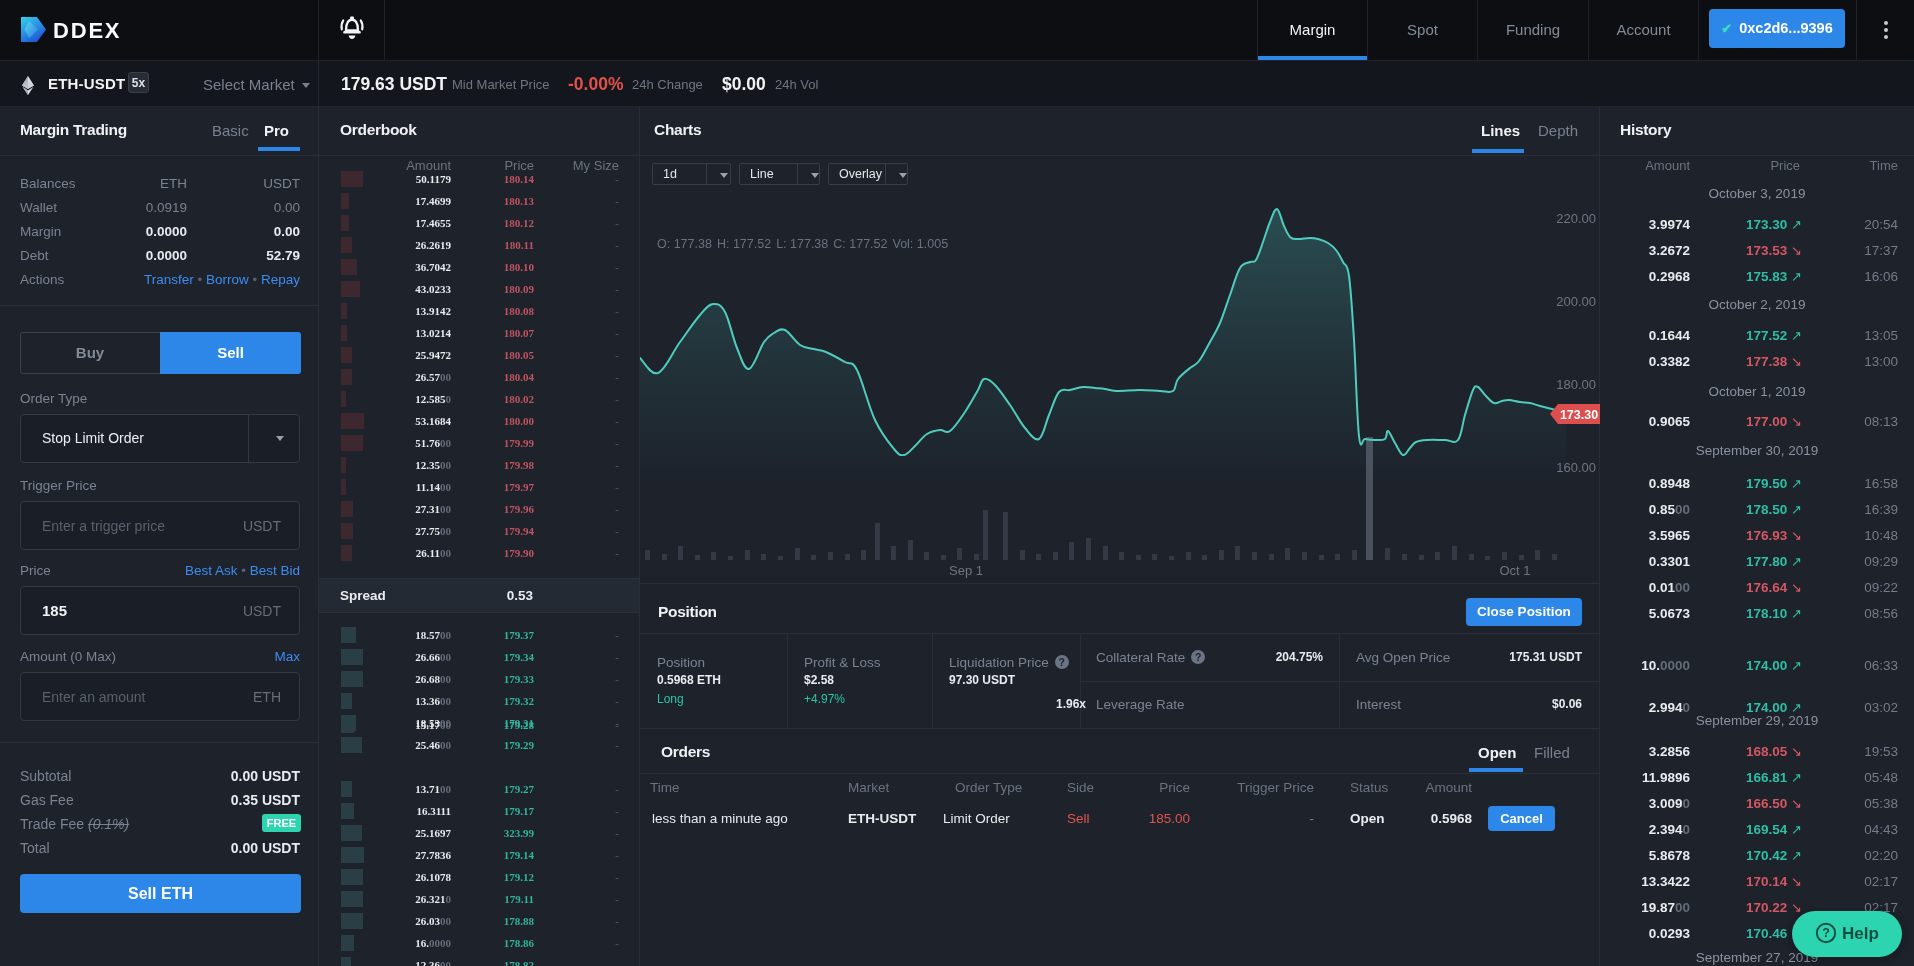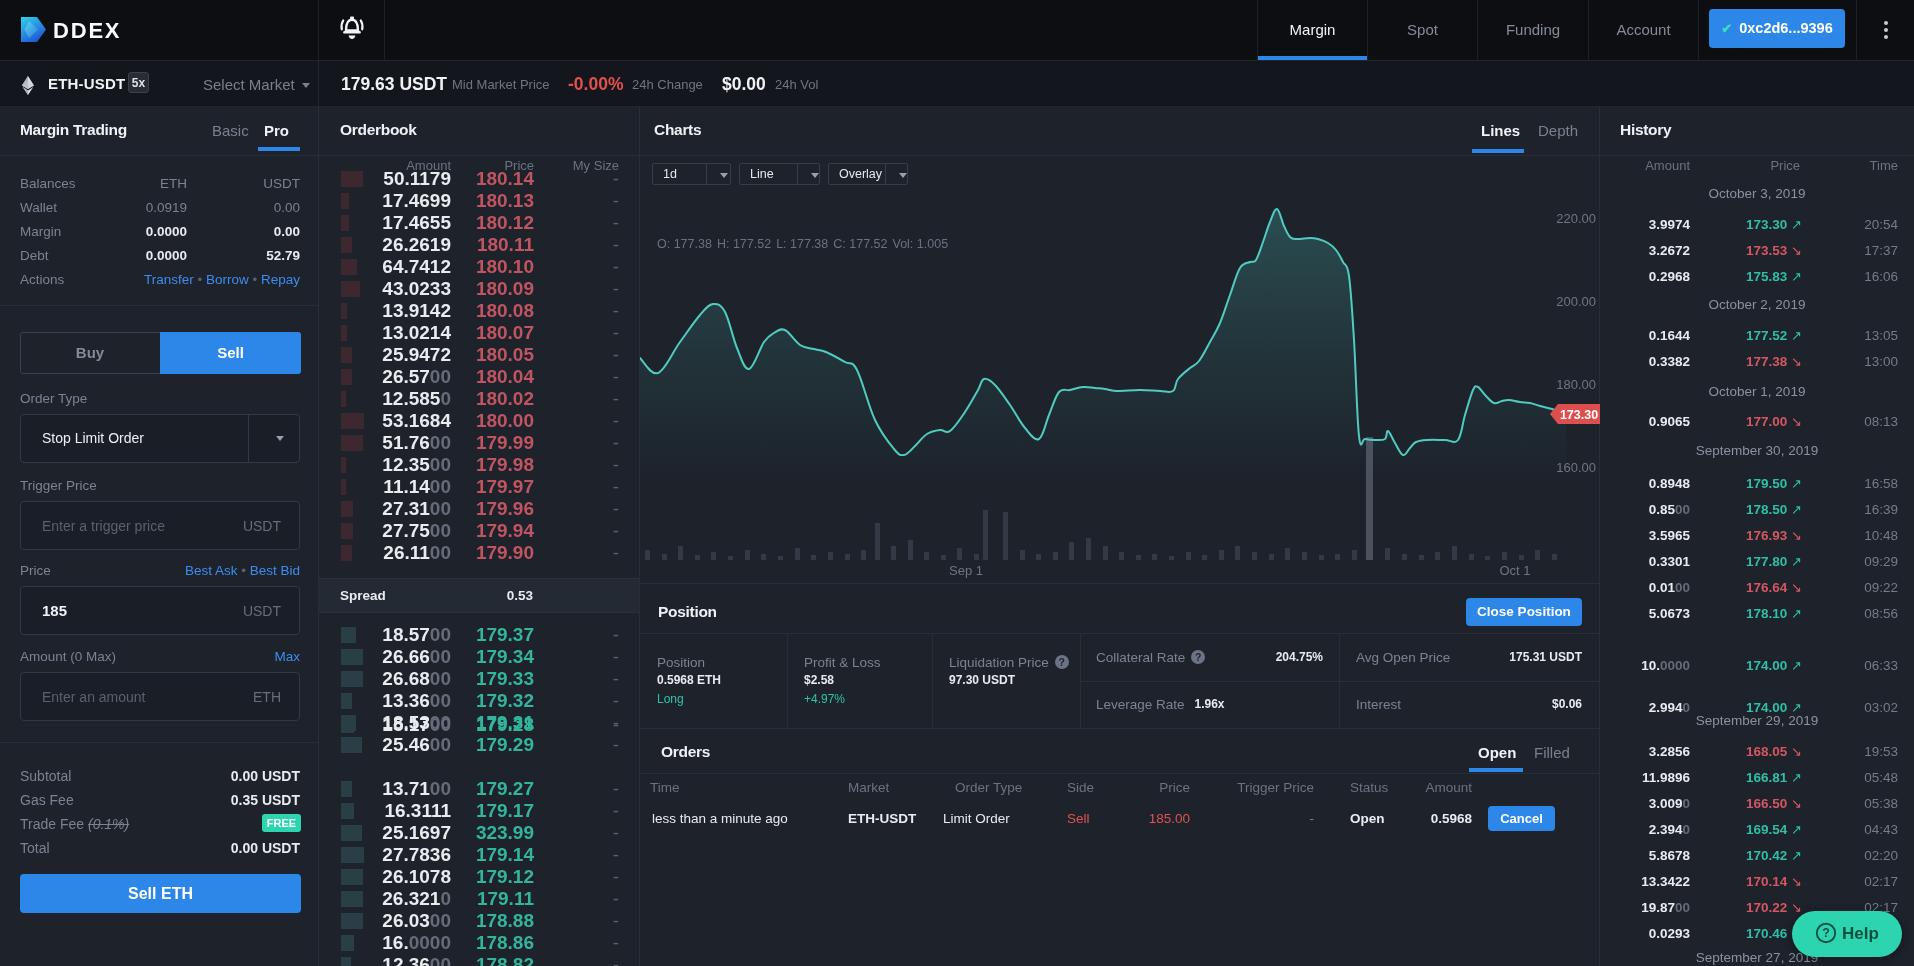--- a/index.html
+++ b/index.html
@@ -50,21 +50,21 @@
 .inp { position:absolute; left:20px; width:280px; height:49px; border:1px solid #323945;
   border-radius:4px; background:#1a1e26; }
 .inp .ph { position:absolute; left:21px; top:16px; font-size:14px; color:#59616e; }
 .inp .cur { position:absolute; right:18px; top:16px; font-size:14px; color:#666e7b; }
 .flab { position:absolute; left:20px; font-size:13.5px; color:#7b8392; }
 .sumr { position:absolute; left:20px; right:1614px; font-size:14px; color:#7b8392; }
 .sumr b { float:right; color:#e9ebef; font-weight:bold; }
 
 
 .obh { position:absolute; font-size:13px; color:#6b7380; }
-.obr { position:absolute; left:318px; width:322px; height:22px; line-height:22px; font-size:19px; }
+.obr { position:absolute; left:318px; width:322px; height:22px; line-height:22px; font-size:11px;font-family:Liberation Serif, serif; }
 .obr i { position:absolute; left:23px; top:3px; height:16px; }
 .askbar { background:#3d2830; }
 .bidbar { background:#2a3f45; }
 .oba { position:absolute; right:189px; color:#e9ebef; font-weight:bold; }
 .obp { position:absolute; right:106px; font-weight:bold; }
 .askp { color:#c05561; }
 .bidp { color:#33b49d; }
 .obd { position:absolute; right:21px; color:#58606d; }
 
 
@@ -267,21 +267,21 @@
     <b class="obd">-</b>
   </div>
 <div class="obr" style="top:234px">
     <i class="askbar" style="width:11px"></i>
     <b class="oba">26.2619</b>
     <b class="obp askp">180.11</b>
     <b class="obd">-</b>
   </div>
 <div class="obr" style="top:256px">
     <i class="askbar" style="width:16px"></i>
-    <b class="oba">64.7412</b>
+    <b class="oba">36.7042</b>
     <b class="obp askp">180.10</b>
     <b class="obd">-</b>
   </div>
 <div class="obr" style="top:278px">
     <i class="askbar" style="width:19px"></i>
     <b class="oba">43.0233</b>
     <b class="obp askp">180.09</b>
     <b class="obd">-</b>
   </div>
 <div class="obr" style="top:300px">
@@ -580,21 +580,21 @@
 <div class="cell-lab" style="left:804px;top:655px">Profit &amp; Loss</div>
 <div class="cell-val" style="left:804px;top:673px">$2.58</div>
 <div class="cell-val tealtx" style="left:804px;top:692px">+4.97%</div>
 
 <div class="cell-lab" style="left:949px;top:655px">Liquidation Price<i class="qm">?</i></div>
 <div class="cell-val" style="left:949px;top:673px">97.30 USDT</div>
 
 <div class="cell-lab" style="left:1096px;top:650px">Collateral Rate<i class="qm">?</i></div>
 <div class="cell-val" style="left:1096px;top:650px;width:227px;text-align:right">204.75%</div>
 <div class="cell-lab" style="left:1096px;top:697px">Leverage Rate</div>
-<div class="cell-val" style="left:1096px;top:697px;width:227px;text-align:center">1.96x</div>
+<div class="cell-val" style="left:1056px;top:697px;width:227px;text-align:left">1.96x</div>
 
 <div class="cell-lab" style="left:1356px;top:650px">Avg Open Price</div>
 <div class="cell-val" style="left:1356px;top:650px;width:226px;text-align:right">175.31 USDT</div>
 <div class="cell-lab" style="left:1356px;top:697px">Interest</div>
 <div class="cell-val" style="left:1356px;top:697px;width:226px;text-align:right">$0.06</div>
 
 <div class="phead" style="left:661px;top:743px">Orders</div>
 <div class="tab2" style="left:1478px;top:744px;color:#f0f2f4;font-weight:bold">Open</div>
 <div class="tab2" style="left:1534px;top:744px;color:#79818f">Filled</div>
 <div class="abs" style="left:1469px;top:768px;width:54px;height:4px;background:#2d87e8"></div>

